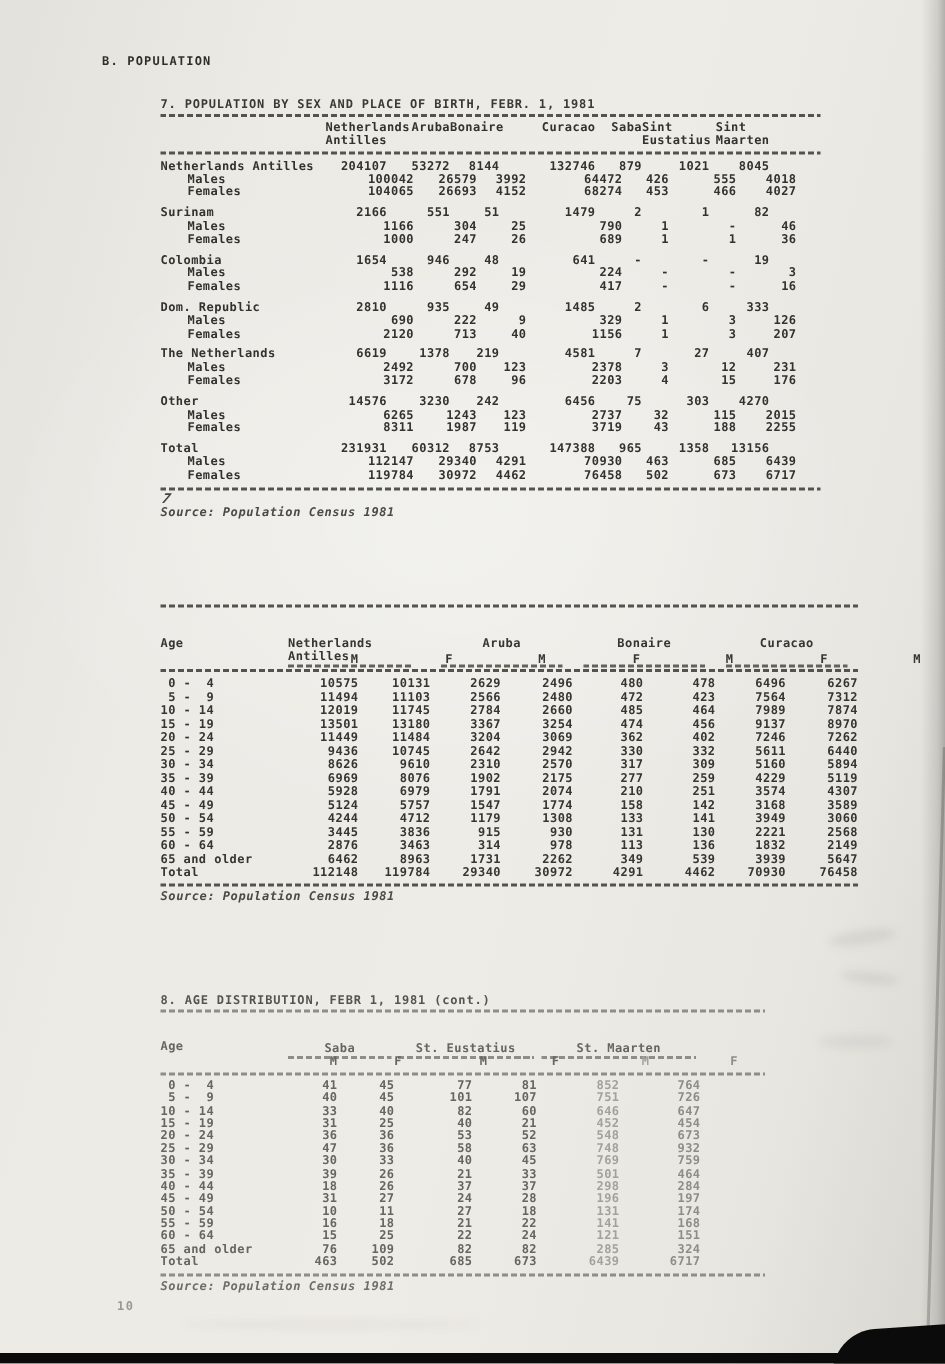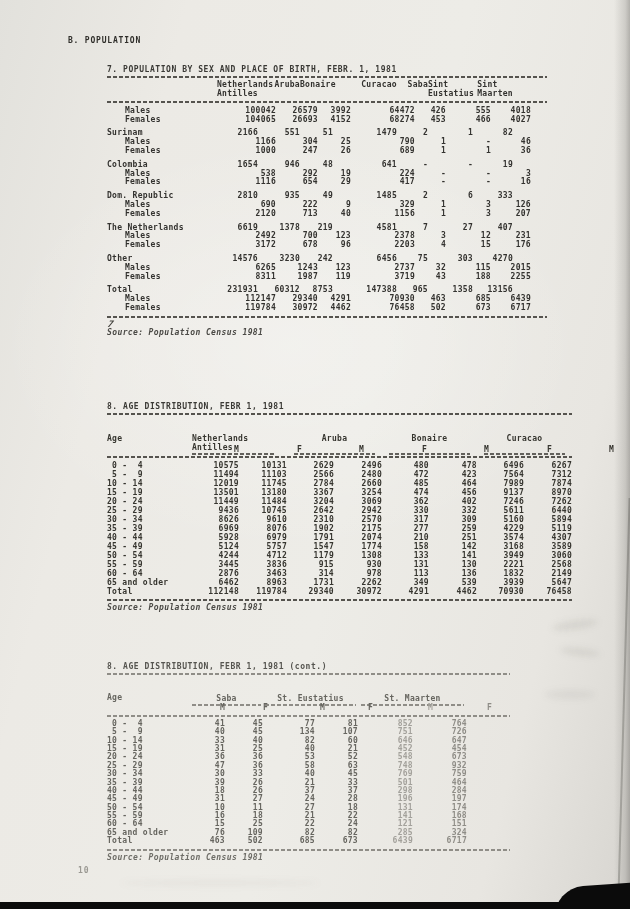--- a/index.html
+++ b/index.html
@@ -96,20 +96,30 @@
         <span class="c n c2"><span class="hd">Aruba</span></span>
         <span class="c n c3"><span class="hd">Bonaire</span></span>
         <span class="c n c4"><span class="hd">Curacao</span></span>
         <span class="c n c5"><span class="hd">Saba</span></span>
         <span class="c n c6"><span class="hd">Sint<br>Eustatius</span></span>
         <span class="c n c7"><span class="hd">Sint<br>Maarten</span></span>
       </div>
     <div class="rule" style="margin-bottom:4px;"></div>
     <div id="t7-body">
         <div class="r">
+          <span class="c c0 lab">Netherlands Antilles</span>
+          <span class="c n c1">204107</span>
+          <span class="c n c2">53272</span>
+          <span class="c n c3">8144</span>
+          <span class="c n c4">132746</span>
+          <span class="c n c5">879</span>
+          <span class="c n c6">1021</span>
+          <span class="c n c7">8045</span>
+        </div>
+        <div class="r">
           <span class="c c0 lab ind">Males</span>
           <span class="c n c1">100042</span>
           <span class="c n c2">26579</span>
           <span class="c n c3">3992</span>
           <span class="c n c4">64472</span>
           <span class="c n c5">426</span>
           <span class="c n c6">555</span>
           <span class="c n c7">4018</span>
         </div>
         <div class="r">
@@ -304,21 +314,20 @@
         </div>
       </div>
     <div class="rule" style="margin-top:3px;"></div>
     <div class="stray">7</div>
     <div class="source">
       <span>Source:</span><span class="s2">Population Census 1981</span>
     </div>
   </div>
 
   <div class="tblock t8">
-    <div class="t-title">8. AGE DISTRIBUTION, FEBR 1, 1981</div>
     <div class="rule"></div>
     <div id="t8-head">
         <div class="r groups">
           <span class="c c0 lab">Age</span>
           <span class="grp g0" style="width: 95px;">
             <span class="gname">Netherlands<br>Antilles</span>
             <span class="grule"></span>
           </span>
           <span class="grp" style="width: 95px;">
             <span class="gname">Aruba</span>
@@ -556,21 +565,21 @@
           <span class="c n c2">45</span>
           <span class="c n c3">77</span>
           <span class="c n c4">81</span>
           <span class="c n c5">852</span>
           <span class="c n c6">764</span>
         </div>
         <div class="r">
           <span class="c c0 lab age"> 5 -  9</span>
           <span class="c n c1">40</span>
           <span class="c n c2">45</span>
-          <span class="c n c3">134</span>
+          <span class="c n c3">101</span>
           <span class="c n c4">107</span>
           <span class="c n c5">751</span>
           <span class="c n c6">726</span>
         </div>
         <div class="r">
           <span class="c c0 lab age">10 - 14</span>
           <span class="c n c1">33</span>
           <span class="c n c2">40</span>
           <span class="c n c3">82</span>
           <span class="c n c4">60</span>

